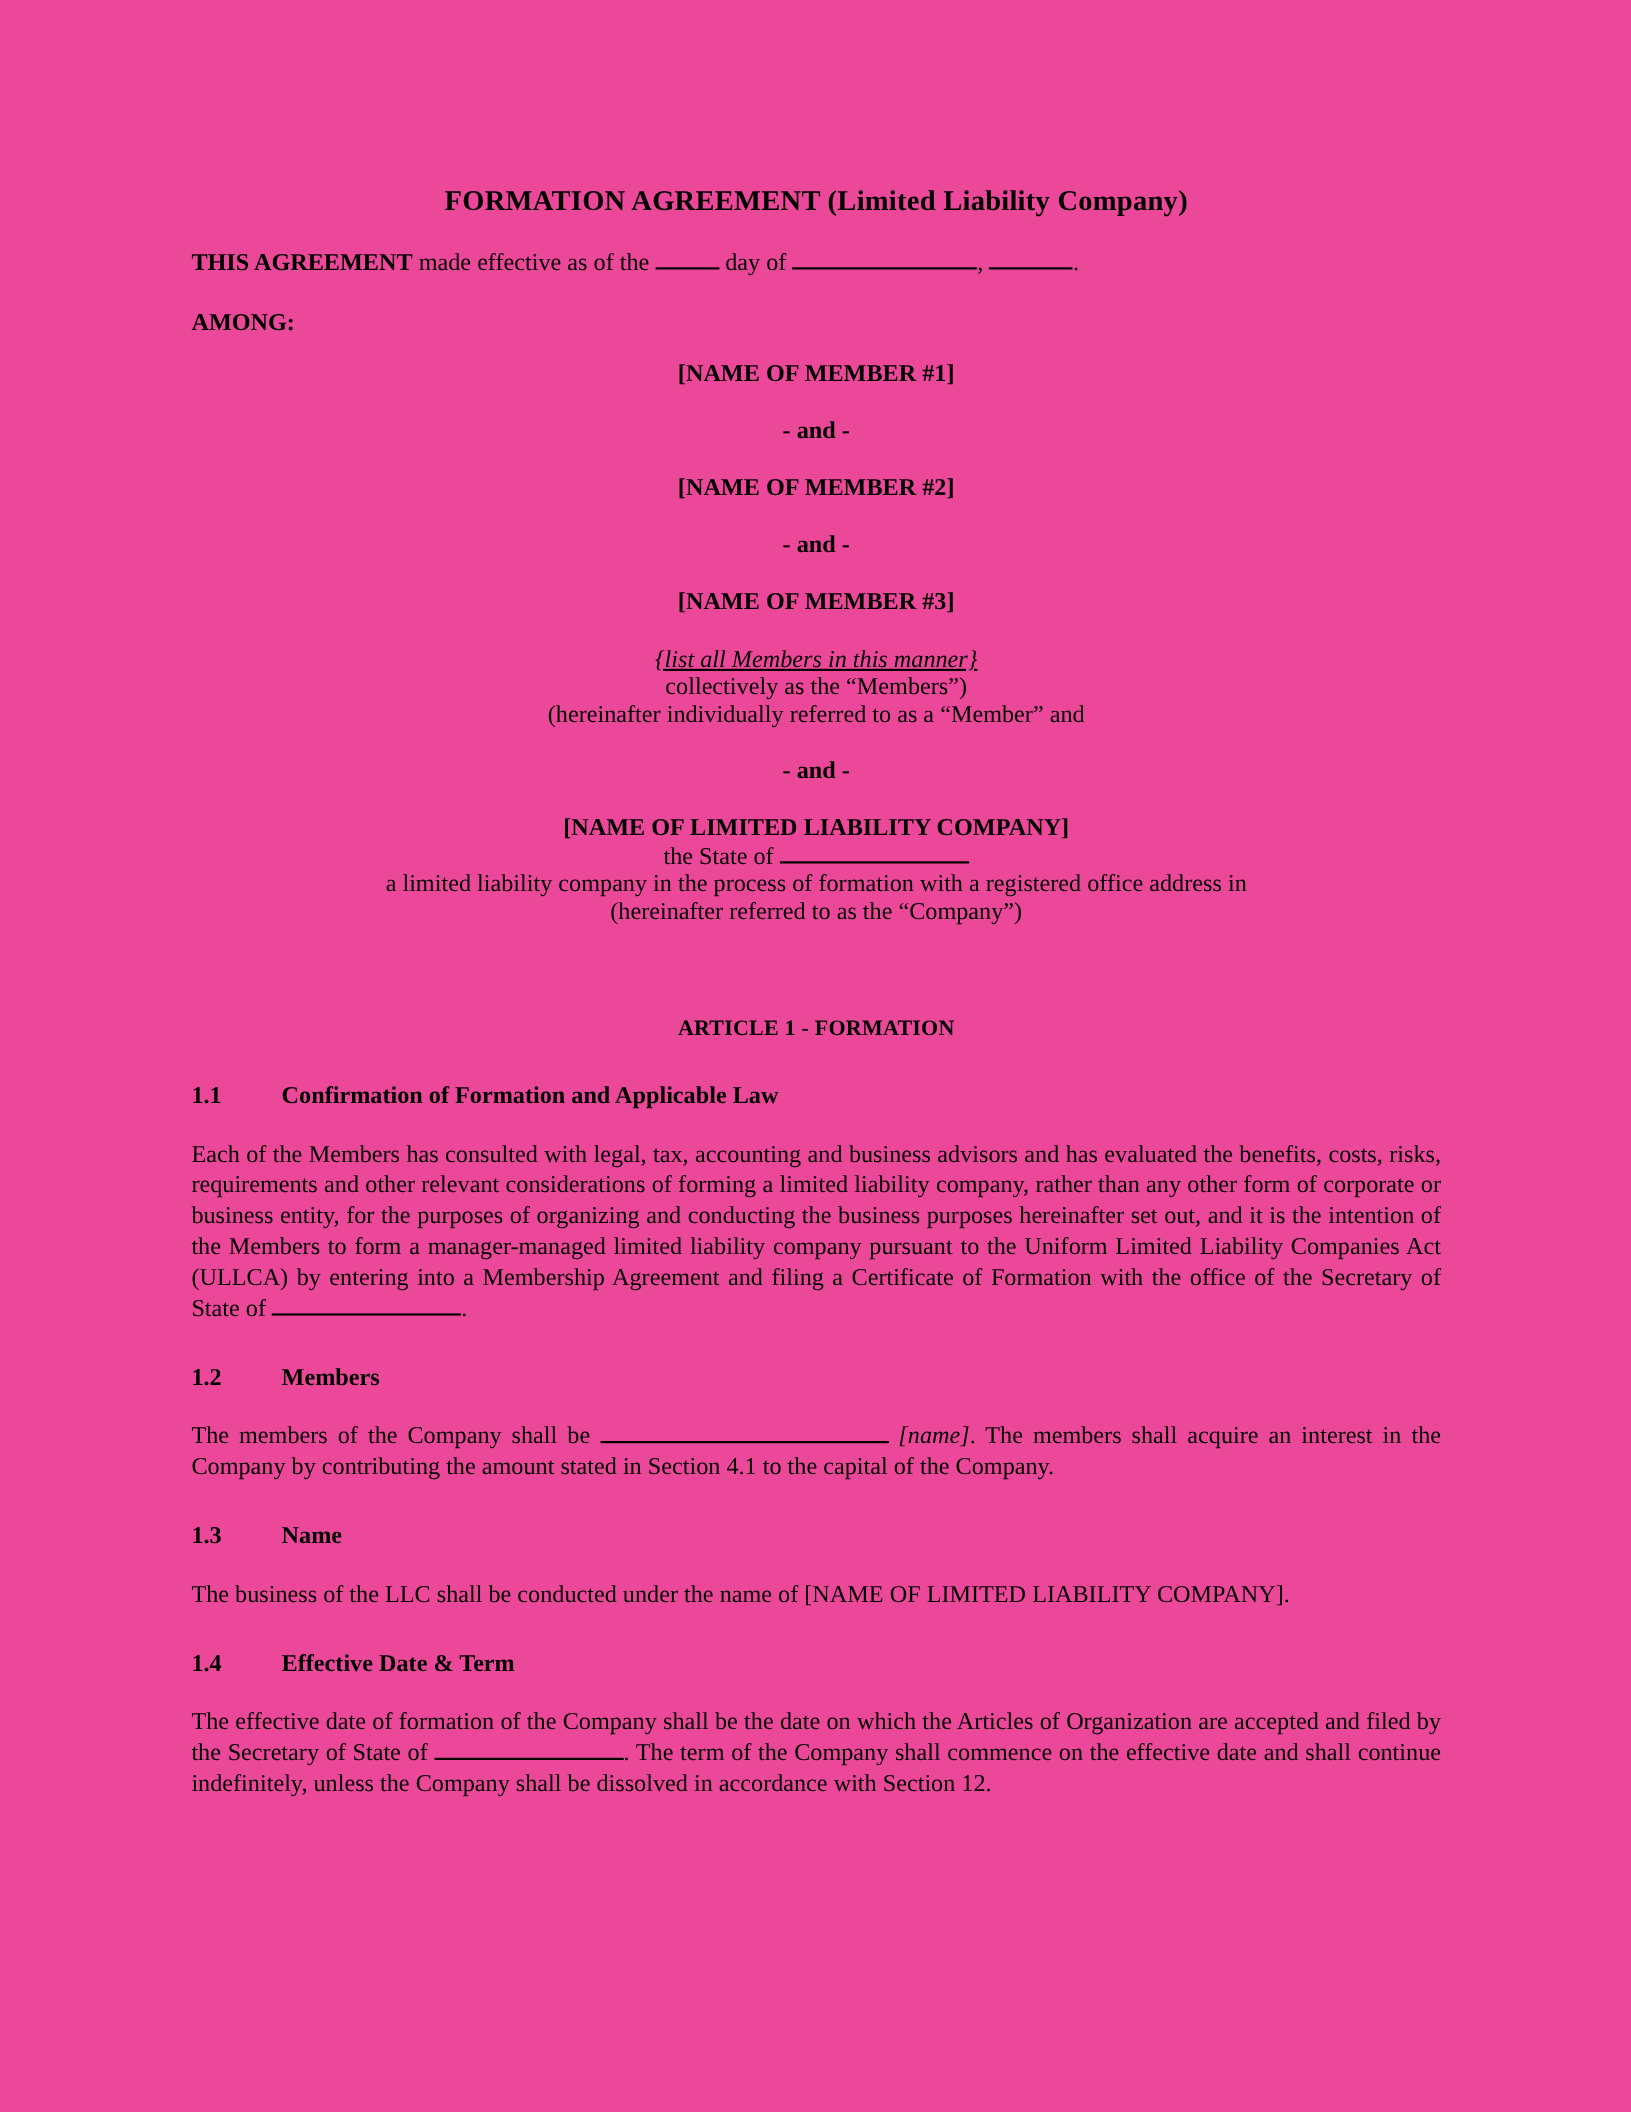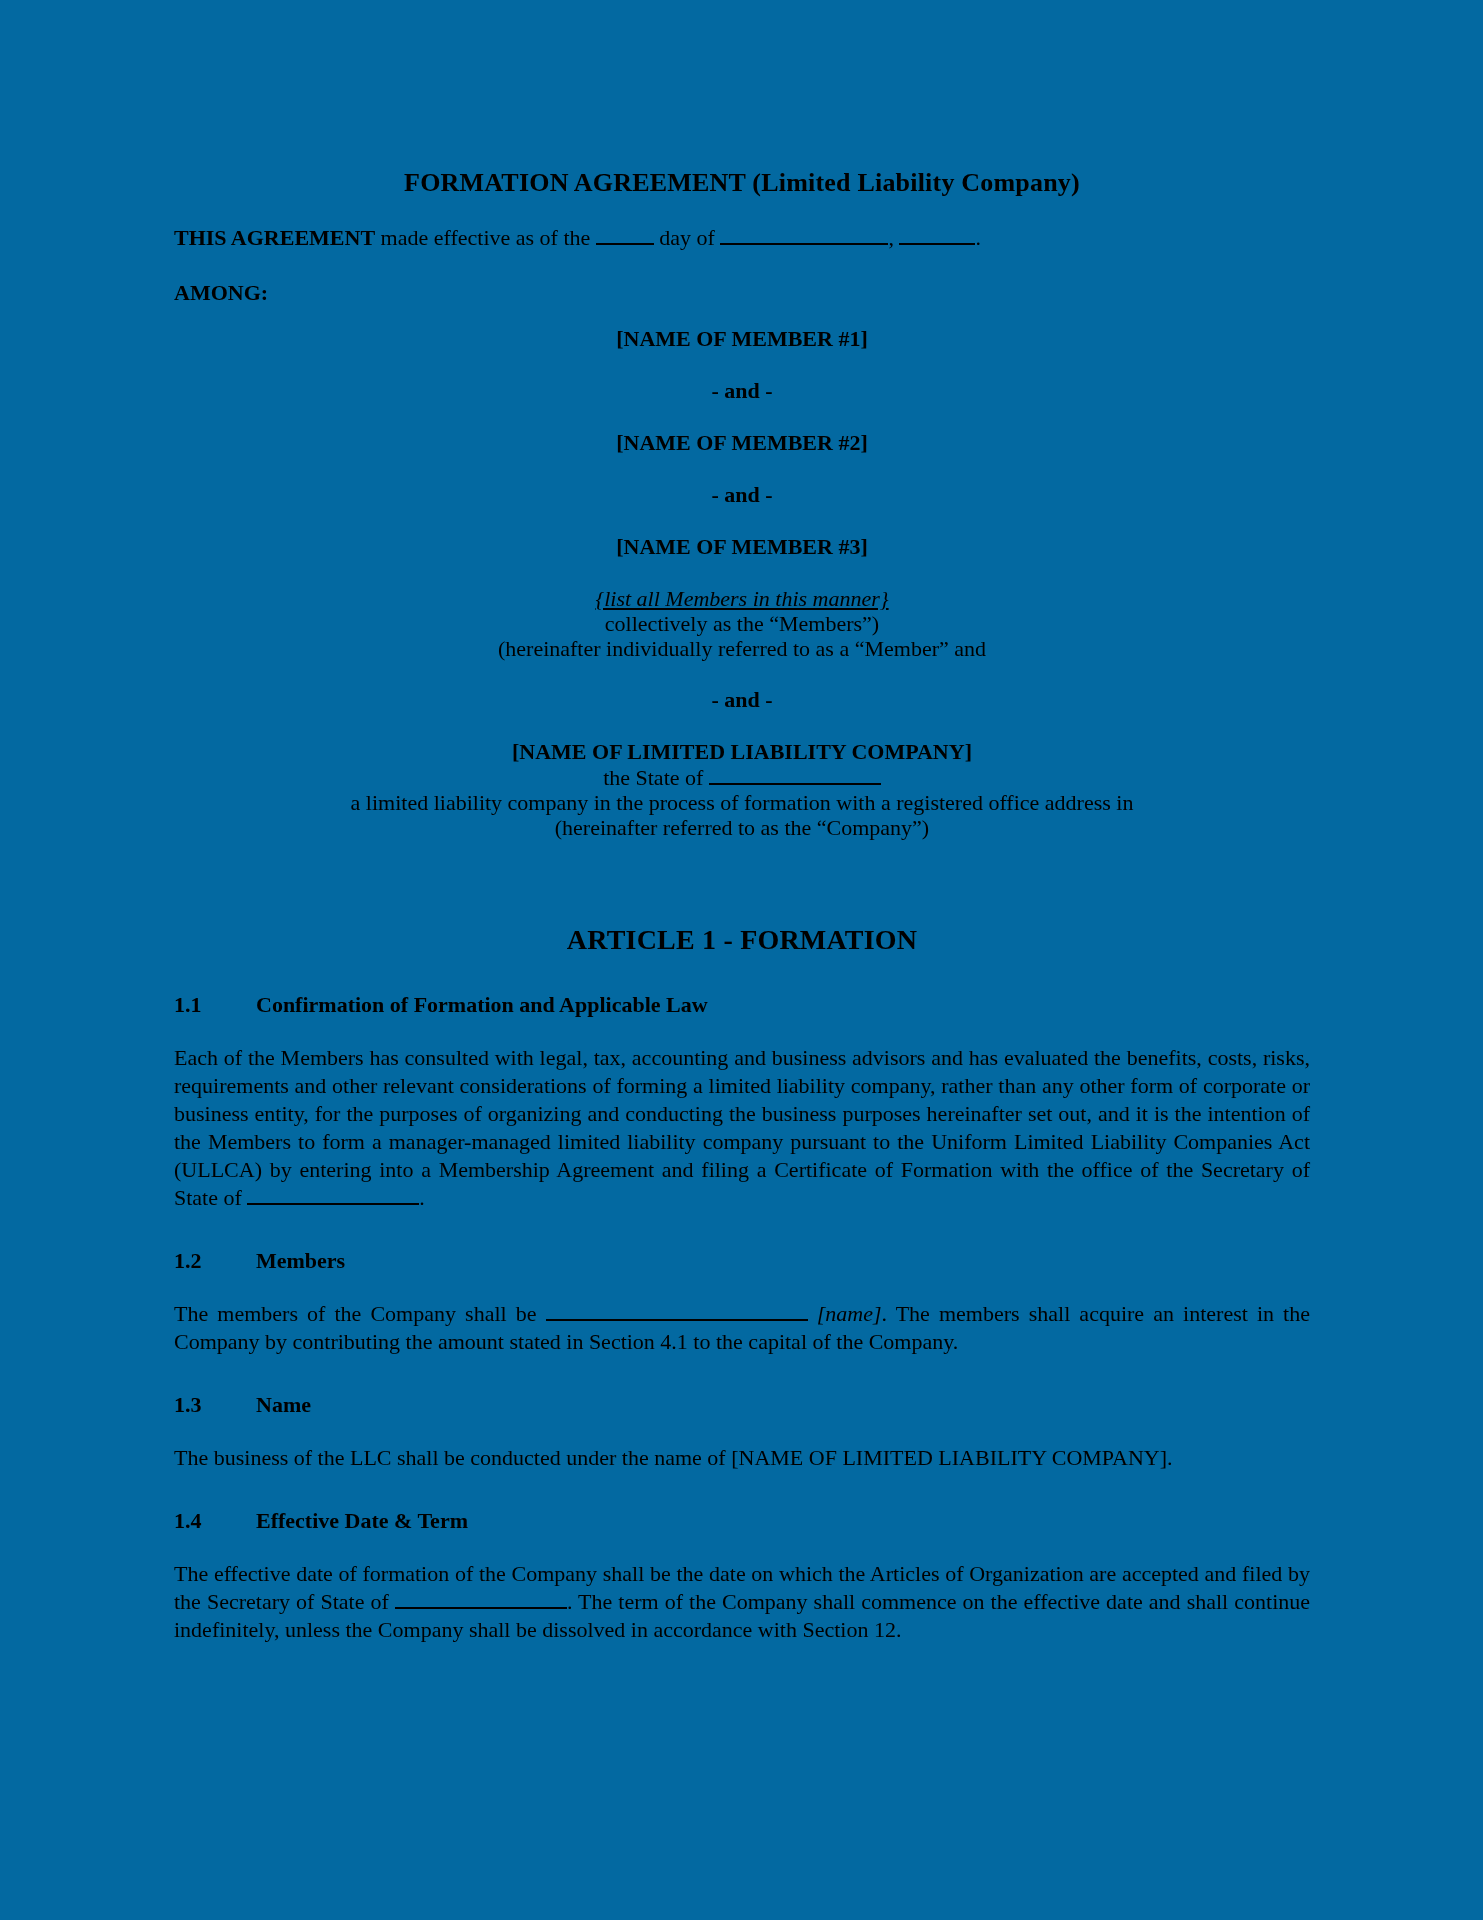--- a/index.html
+++ b/index.html
@@ -1,21 +1,21 @@
 <!DOCTYPE html>
 <html><head>
 <meta charset="utf-8">
 <style>
   html, body { margin: 0; padding: 0; background: #ffffff; }
   .page {
     position: relative;
     width: 1483px;
     height: 1920px;
     box-sizing: border-box;
-    background: #0369a1;
+    background: #ec4899;
     color: #000000;
     font-family: "Liberation Serif", "DejaVu Serif", serif;
     font-size: 22px;
     padding: 168px 173px 0 174px;
     overflow: hidden;
   }
   .doc-title {
     font-size: 26px;
     font-weight: bold;
     text-align: center;
@@ -53,21 +53,21 @@
   .company-name {
     font-weight: bold;
     line-height: 26px;
     margin: 0;
   }
   .desc-line {
     line-height: 25px;
     margin: 0;
   }
   .article-heading {
-    font-size: 28px;
+    font-size: 20px;
     font-weight: bold;
     text-align: center;
     margin: 84px 0 0 0;
     letter-spacing: 0.2px;
   }
   .sec-heading {
     margin: 36px 0 0 0;
     font-weight: bold;
   }
   .sec-num {

